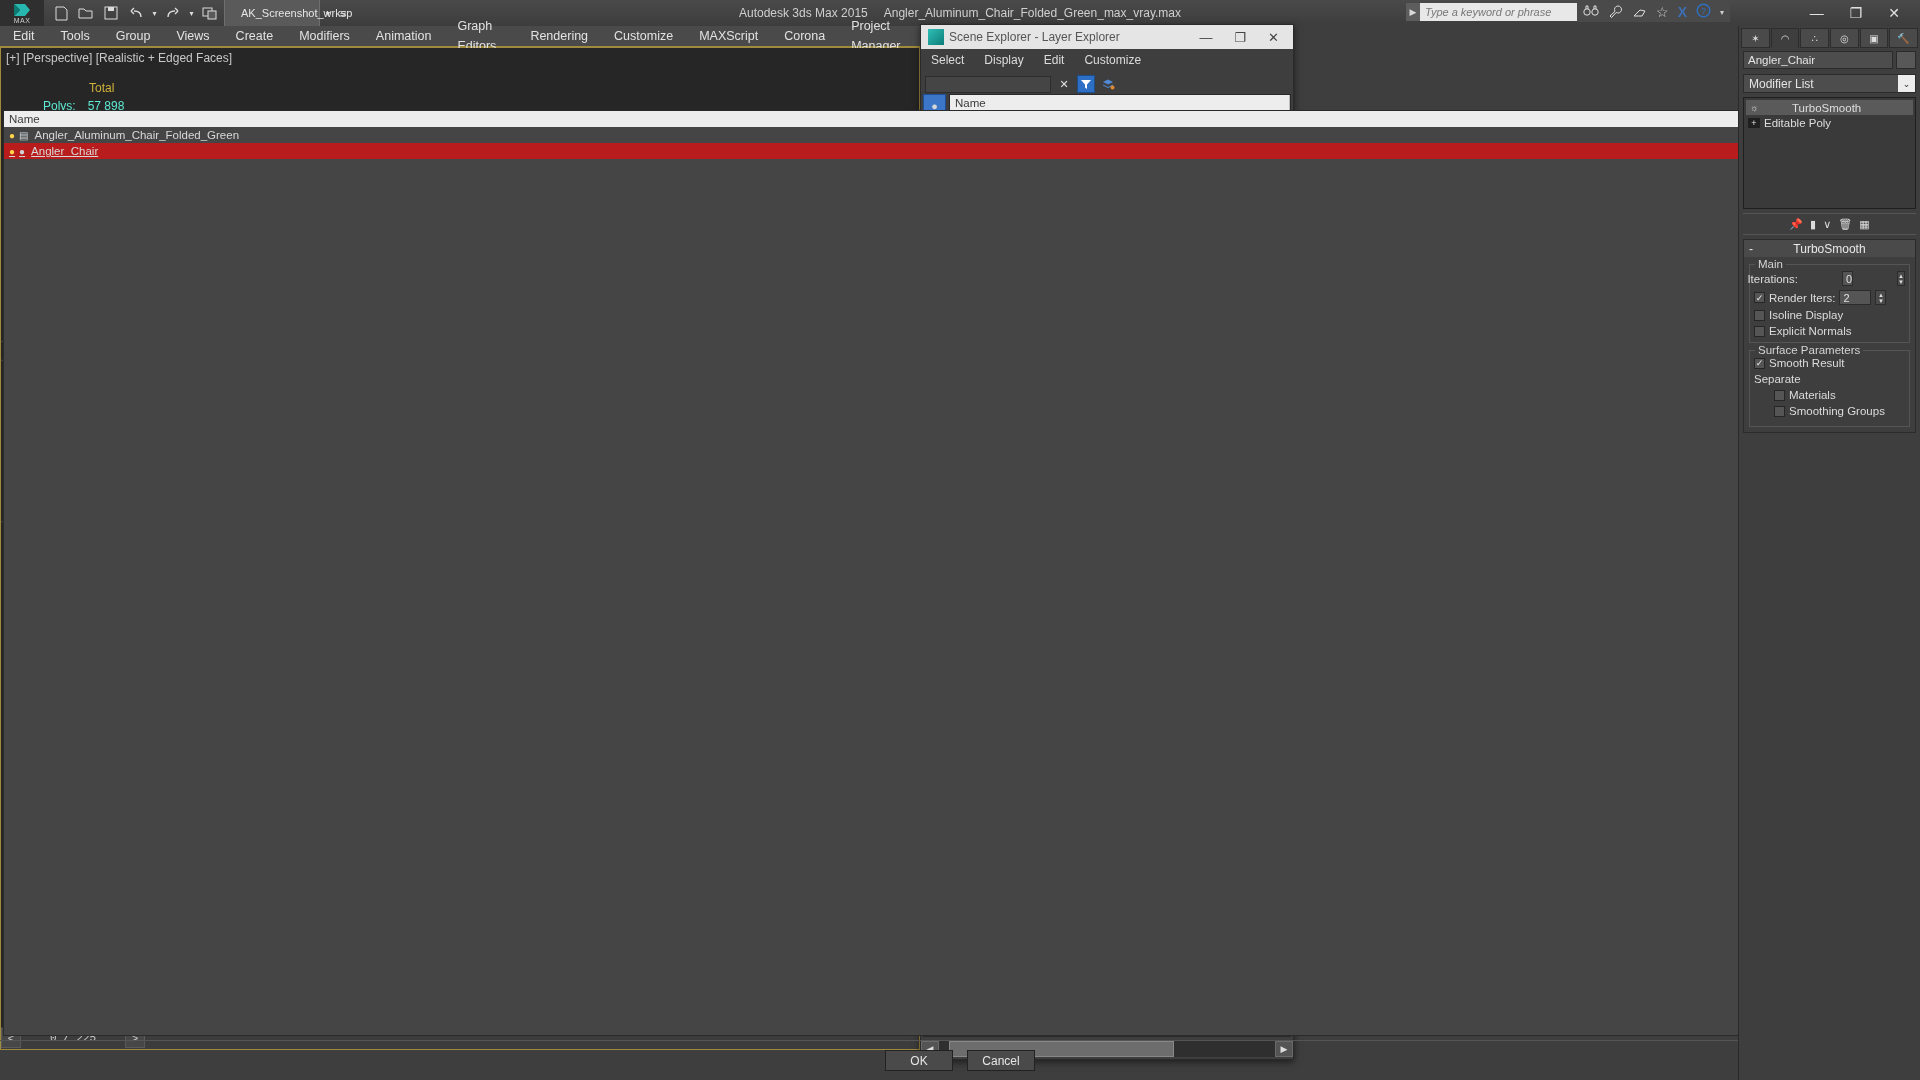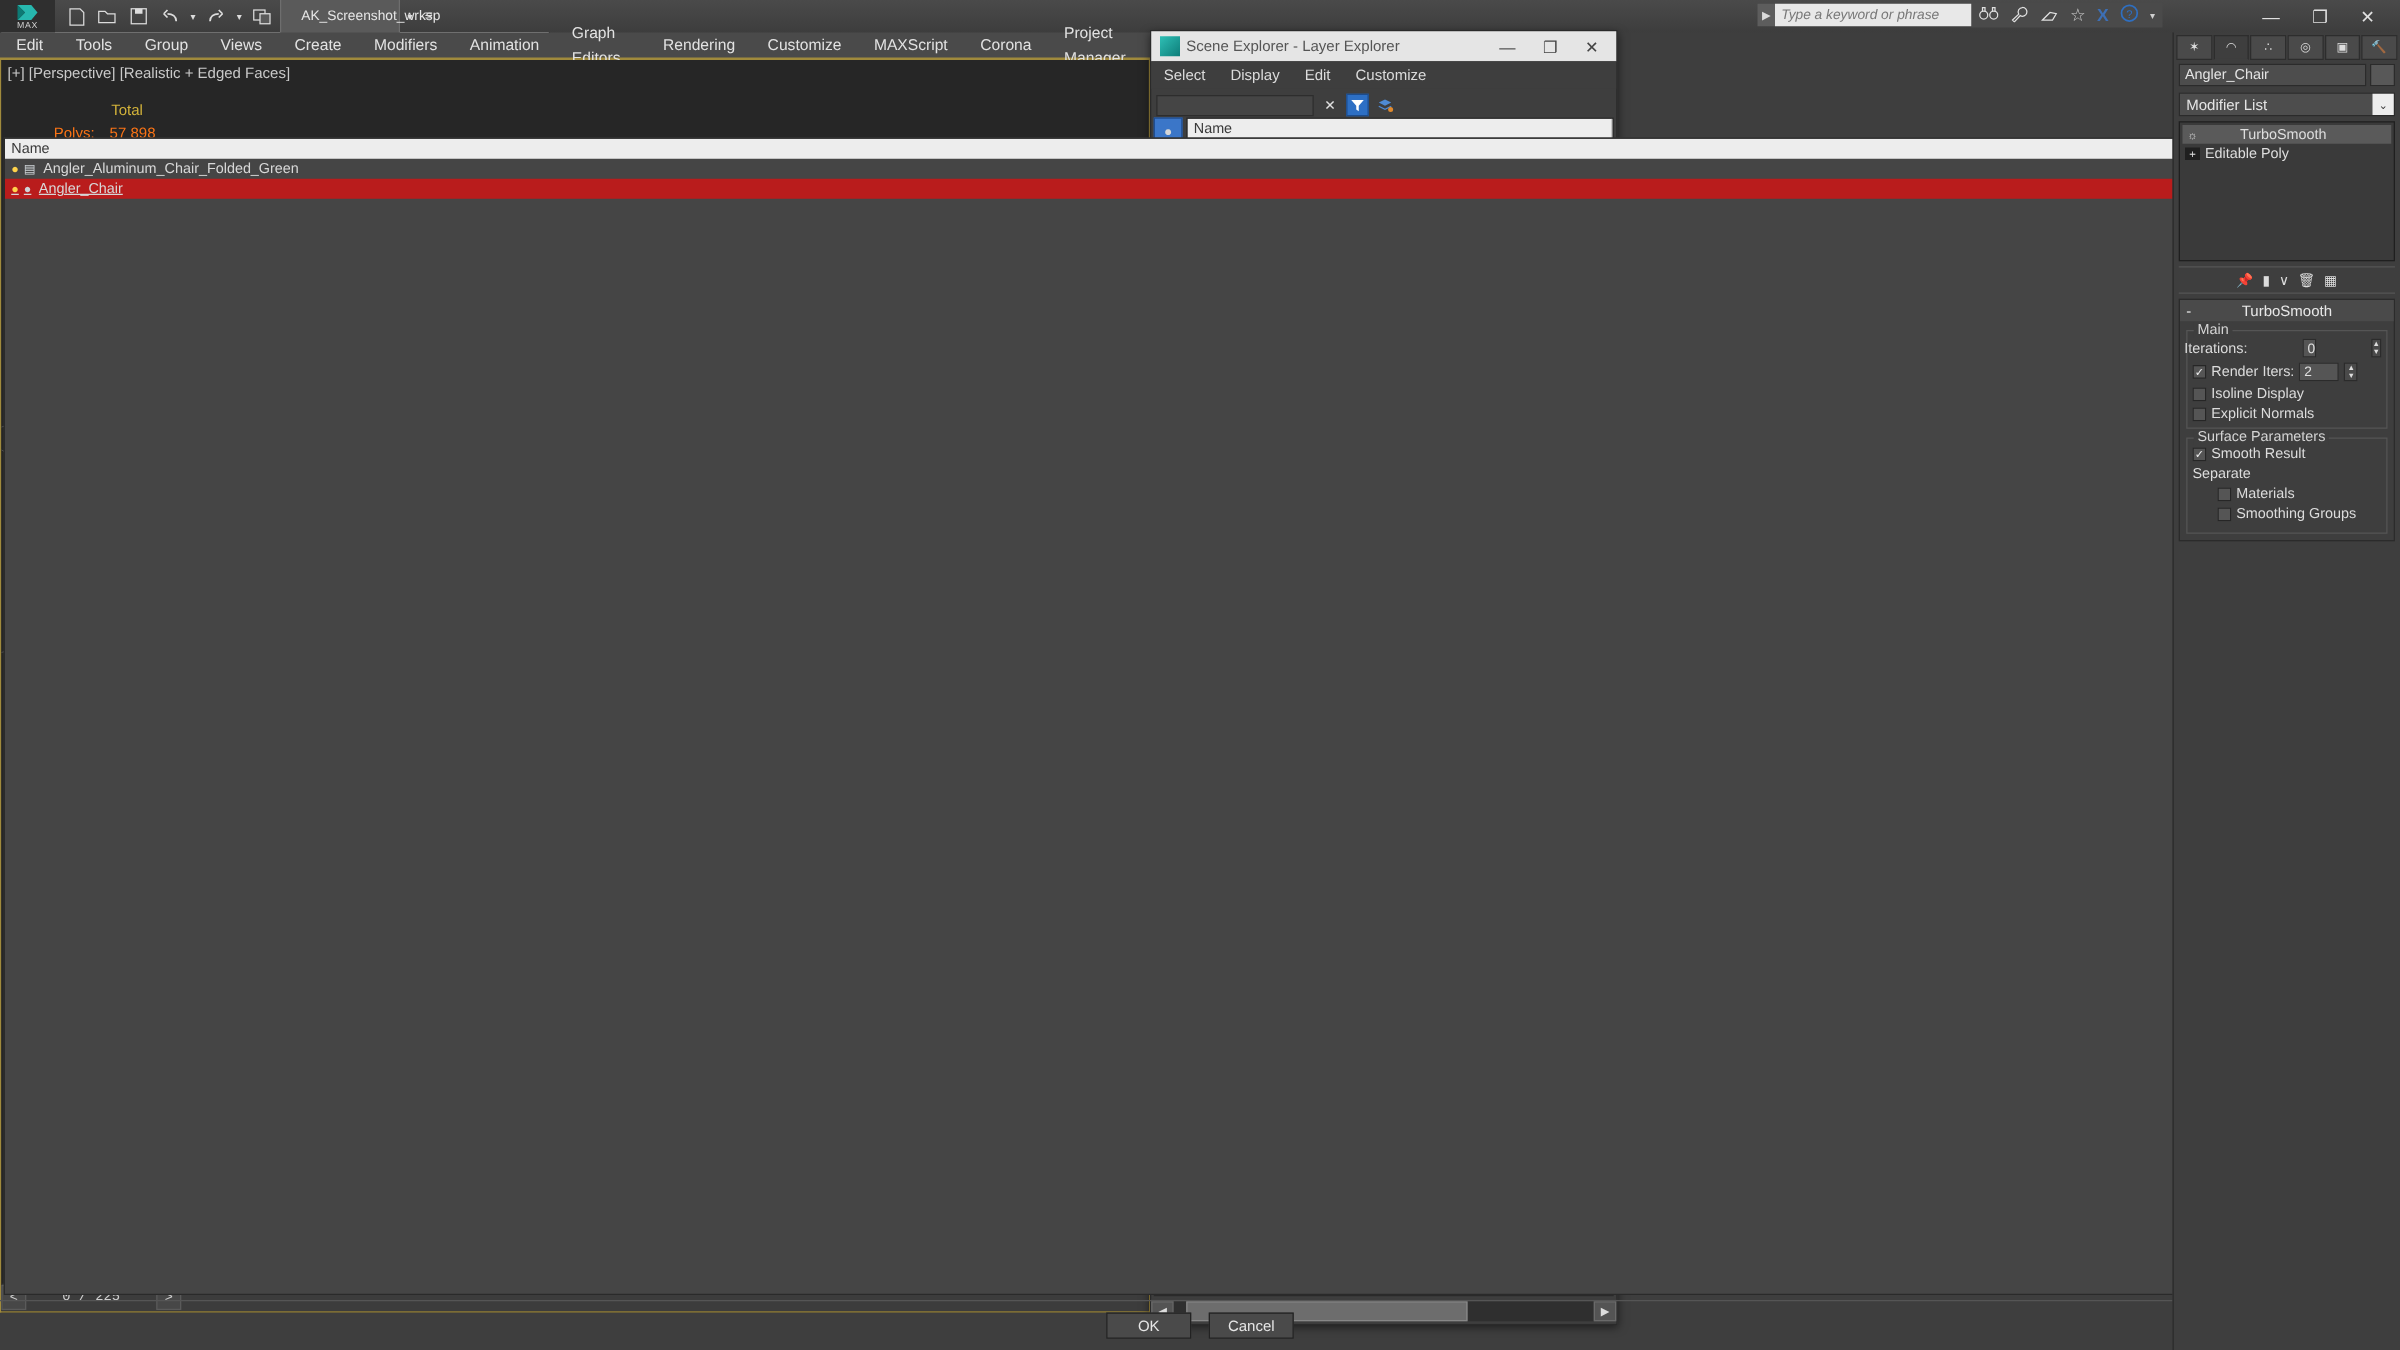--- a/index.html
+++ b/index.html
@@ -33,21 +33,21 @@
   
   .menubar { position:absolute; left:0; top:26px; width:920px; height:22px;
     background:#4a4a4a; display:flex; align-items:center; border-bottom:2px solid #a08a3c; }
   .menubar .mi { padding:0 13px; font-size:12.5px; color:#e2e2e2; line-height:20px; }
 
   
   .viewport { position:absolute; left:0; top:48px; width:920px; height:1002px;
     background:#262626; overflow:hidden; border:1px solid #a08a3c; border-top:none; }
   .vp-label { position:absolute; left:5px; top:3px; font-size:12px; color:#c9c9c9; }
   .vp-stats { position:absolute; left:40px; top:32px; font-size:12px; color:#d2b23a; line-height:16px; }
-  .vp-stats table td { padding-right:10px; color:#f97316; font-size:12px; }
+  .vp-stats table td { padding-right:10px; color:#5eead4; font-size:12px; }
   .axis { position:absolute; left:8px; bottom:22px; width:40px; height:46px; }
   .statusbar { position:absolute; left:0; bottom:0; width:920px; height:22px; background:#3c3c3c;
     display:flex; align-items:center; font-size:11px; color:#cfcfcf; }
   .sb-btn { width:20px; height:20px; border:1px solid #5a5a5a; background:#474747; display:flex;
     align-items:center; justify-content:center; font-size:11px; }
   .sb-frame { width:104px; text-align:center;font-family:Liberation Mono, monospace; }
 
   
   .win { position:absolute; background:#3e3e3e; border:1px solid #2a2a2a;
     box-shadow:0 2px 7px rgba(0,0,0,.55); }
@@ -209,20 +209,25 @@
             <rect x="1" y="2" width="9" height="8" fill="none" stroke="#dcdcdc"></rect>
             <rect x="6" y="5" width="8" height="8" fill="#5a5a5a" stroke="#dcdcdc"></rect>
           </svg>
       </div>
       <div class="wsbox">
         <span>AK_Screenshot_wrksp</span>
       </div>
       <div class="ic" style="width:10px;font-size:8px;">▾</div>
       <div class="ic" style="width:14px;font-size:11px;">≡</div>
     </div>
+    <div class="title-center">
+      <span>Autodesk 3ds Max  2015</span>
+      &nbsp;&nbsp;&nbsp;
+      <span>Angler_Aluminum_Chair_Folded_Green_max_vray.max</span>
+    </div>
     <div class="searcharrow">▶</div>
     <div class="searchbox">
       <span>Type a keyword or phrase</span>
     </div>
     <div class="tr-icons">
       <span>
         <svg width="16" height="13" viewBox="0 0 16 13">
             <circle cx="4" cy="8" r="3.2" fill="none" stroke="#e0e0e0"></circle>
             <circle cx="12" cy="8" r="3.2" fill="none" stroke="#e0e0e0"></circle>
             <path d="M3 5V2h2v3M11 5V2h2v3" fill="none" stroke="#e0e0e0"></path>

